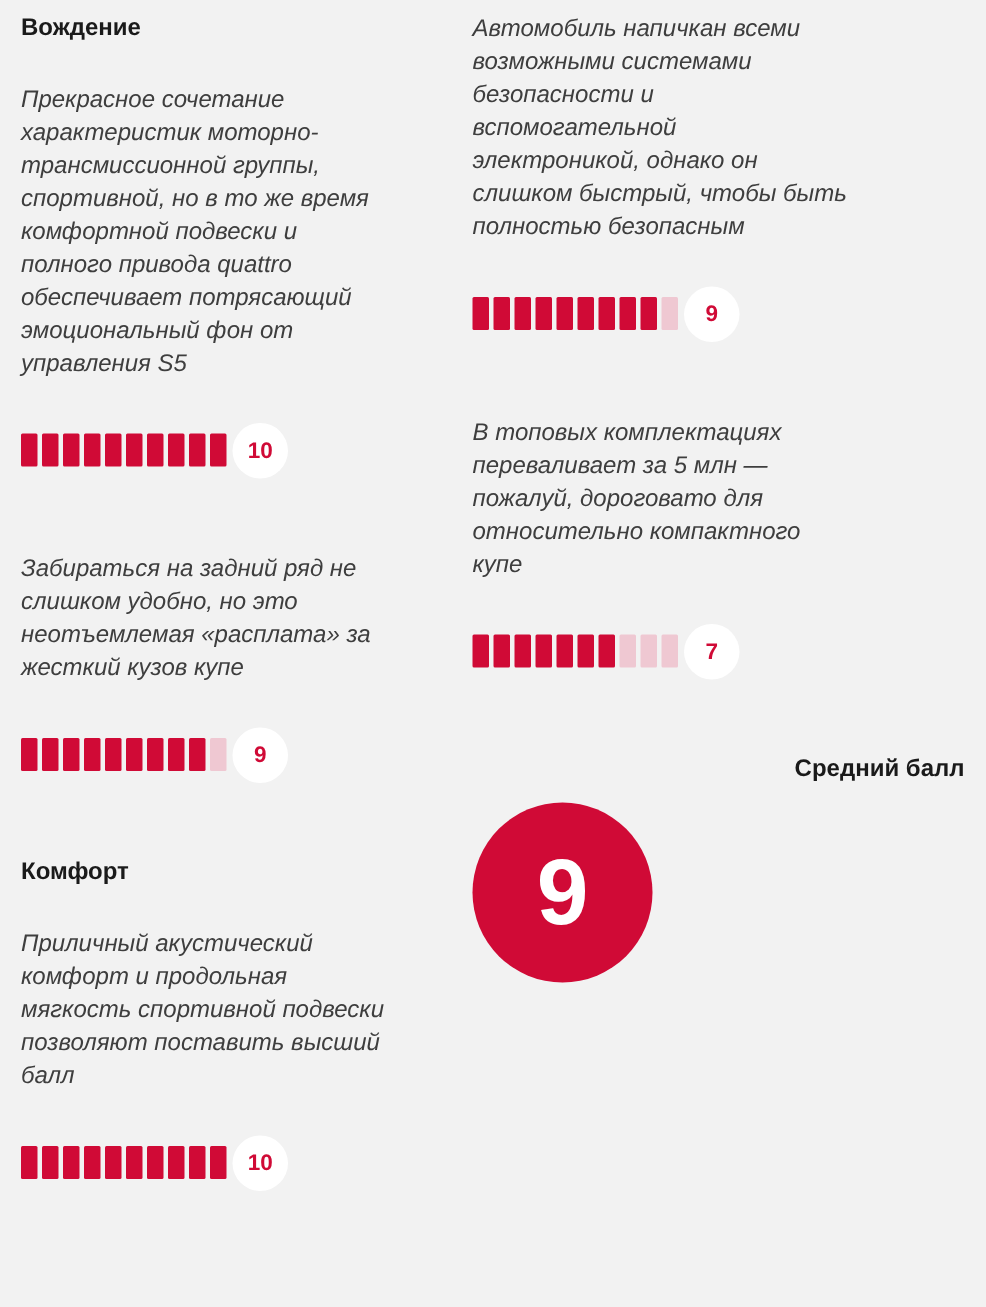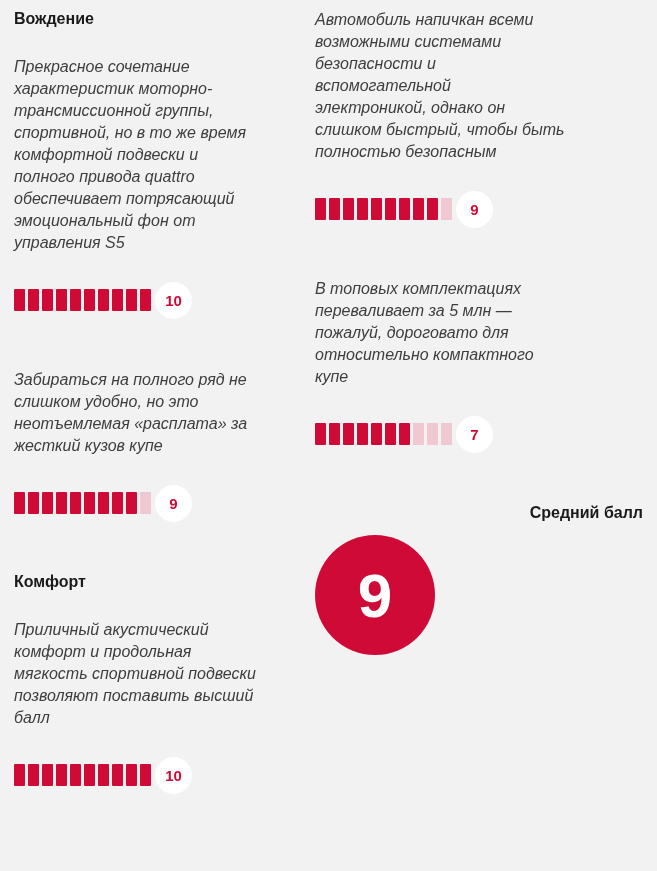--- a/index.html
+++ b/index.html
@@ -90,21 +90,21 @@
             <div class="seg filled"></div>
             <div class="seg filled"></div>
           </div>
       <div class="score-circle">
         <span class="score-value">10</span>
       </div>
     </div>
   </section>
 
   <section class="rating-section">
-    <p class="sec-text">Забираться на полного ряд не
+    <p class="sec-text">Забираться на задний ряд не
 слишком удобно, но это
 неотъемлемая «расплата» за
 жесткий кузов купе</p>
     <div class="rating-row">
       <div class="bar">
             <div class="seg filled"></div>
             <div class="seg filled"></div>
             <div class="seg filled"></div>
             <div class="seg filled"></div>
             <div class="seg filled"></div>

